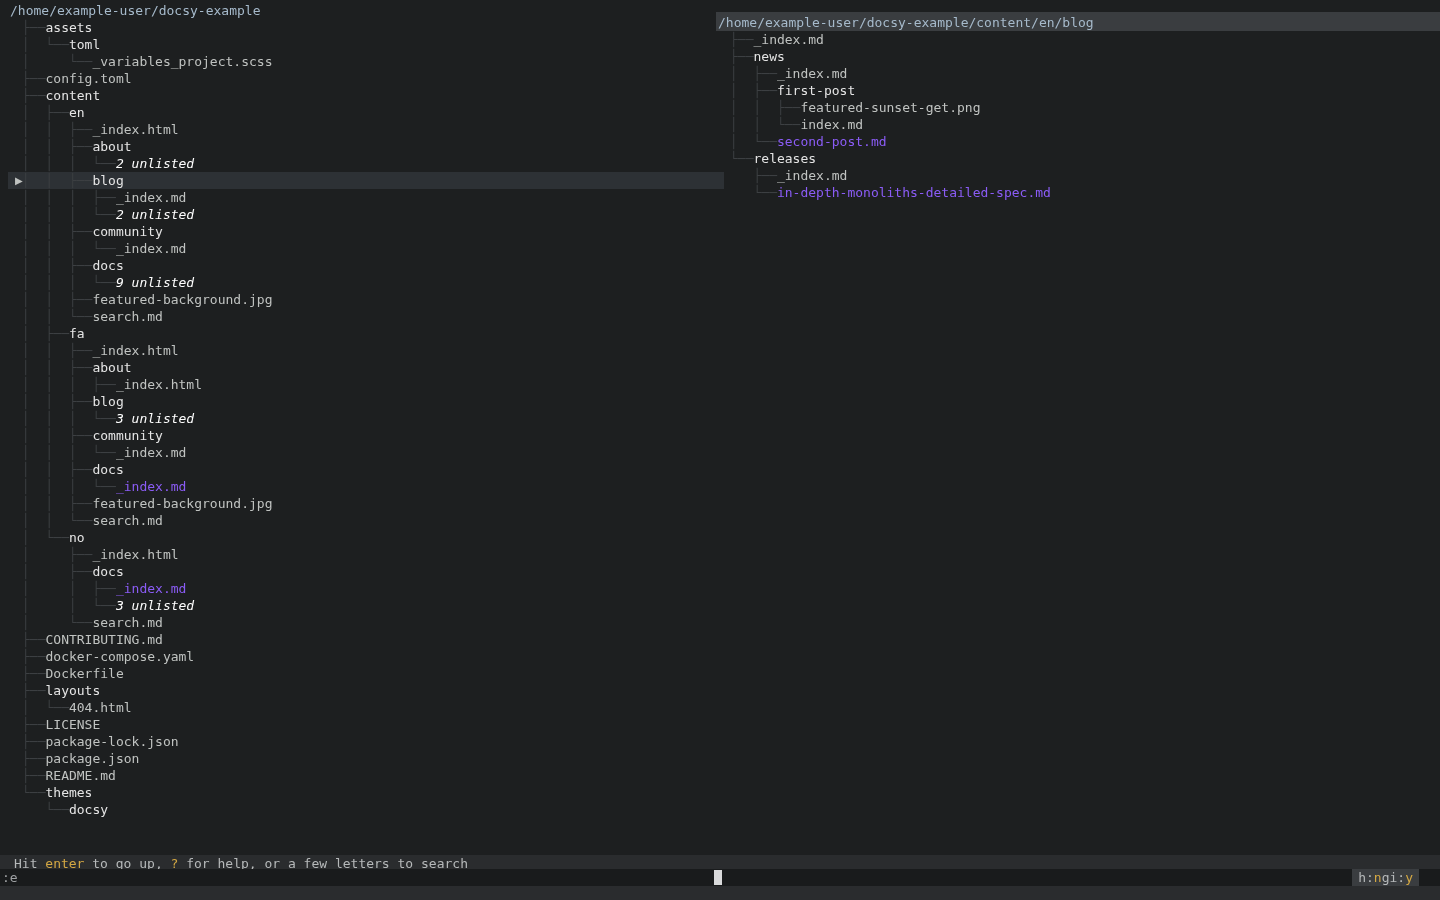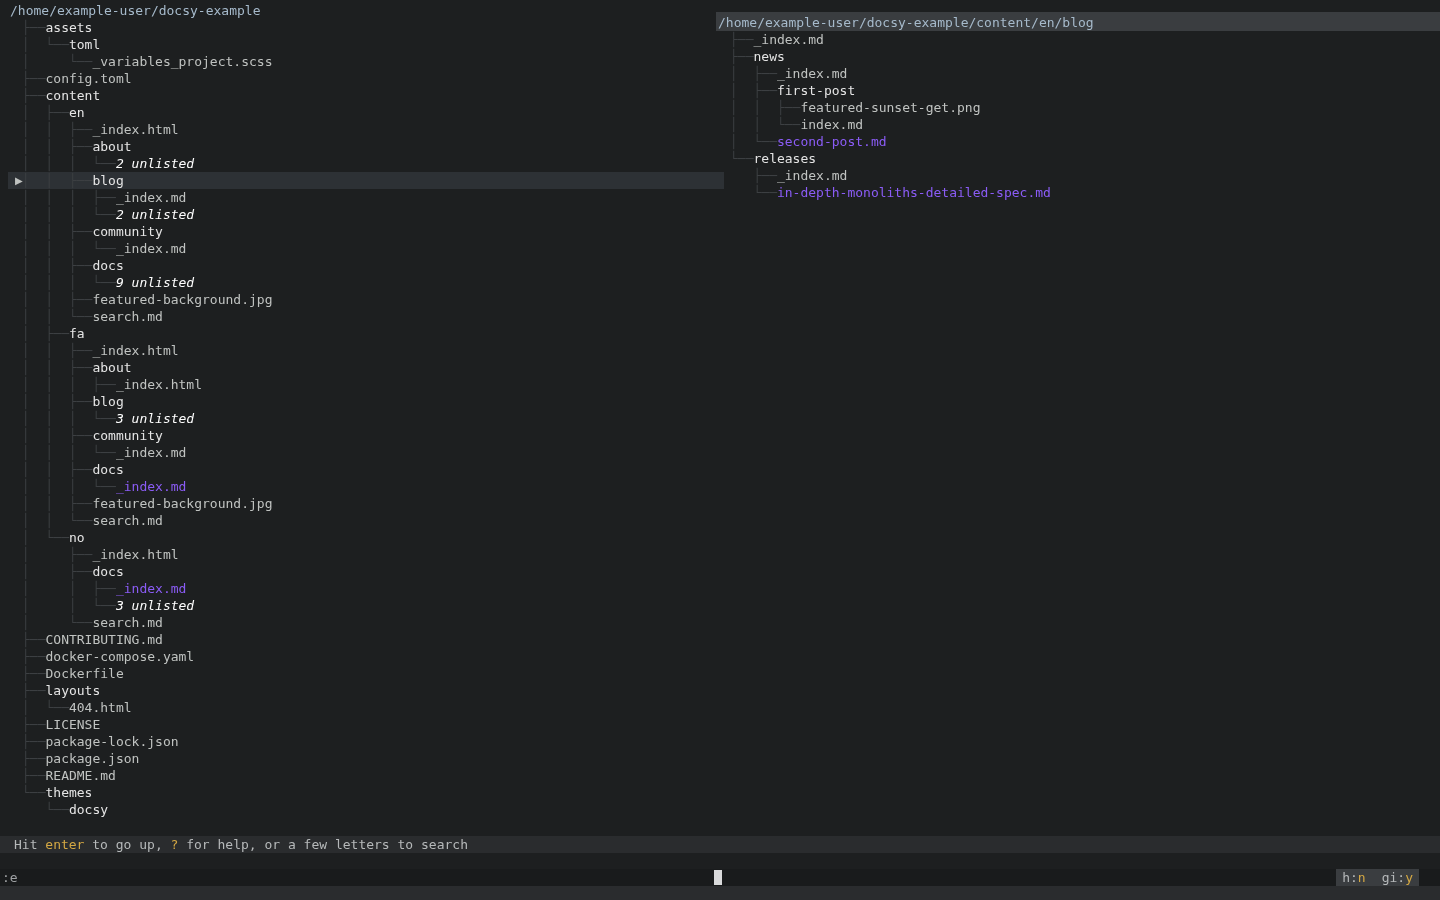--- a/index.html
+++ b/index.html
@@ -28,41 +28,41 @@
     position:absolute; left:7px; top:0;
     font-family:"DejaVu Sans", sans-serif;
     font-size:10px; line-height:17px; color:#c0c3c1;
   }
   .prefix { color:#3c3f42; white-space:pre; }
   .t-dir      { color:#e5e5e5; }
   .t-file     { color:#c0c3c1; }
   .t-git      { color:#8b5cf6; }
   .t-unlisted { color:#ffffff; font-style:italic; }
   .status-bar {
-    position:absolute; top:836px; left:0; right:0; height:17px;
+    position:absolute; top:855px; left:0; right:0; height:17px;
     background:#2a2c2e; padding-left:14px; white-space:pre;
   }
   .s-plain { color:#b6b9ba; }
   .s-key   { color:#d4a843; }
   .input-row {
     position:absolute; top:869px; left:0; right:0; height:17px;
     background:#191b1c;
   }
   .input-text {
     position:absolute; left:2px; top:0;
     color:#9fa2a4; white-space:pre;
   }
   .cursor {
     position:absolute; left:714px; top:1px;
     width:8px; height:15px; background:#d9dadb;
   }
   .flags {
     position:absolute; right:21px; top:0; height:17px;
     background:#3a3d40; padding:0 6px;
-    display:flex; gap:16px; align-items:flex-end;
+    display:flex; align-items:flex-end;
   }
   .flag { white-space:pre; }
   .flag-label { color:#b6b9ba; }
   .flag-value { color:#d4a843; }
   .bottom-strip {
     position:absolute; top:886px; left:0; right:0; height:14px;
     background:#2a2c2e;
   }
 </style>
 </head>

